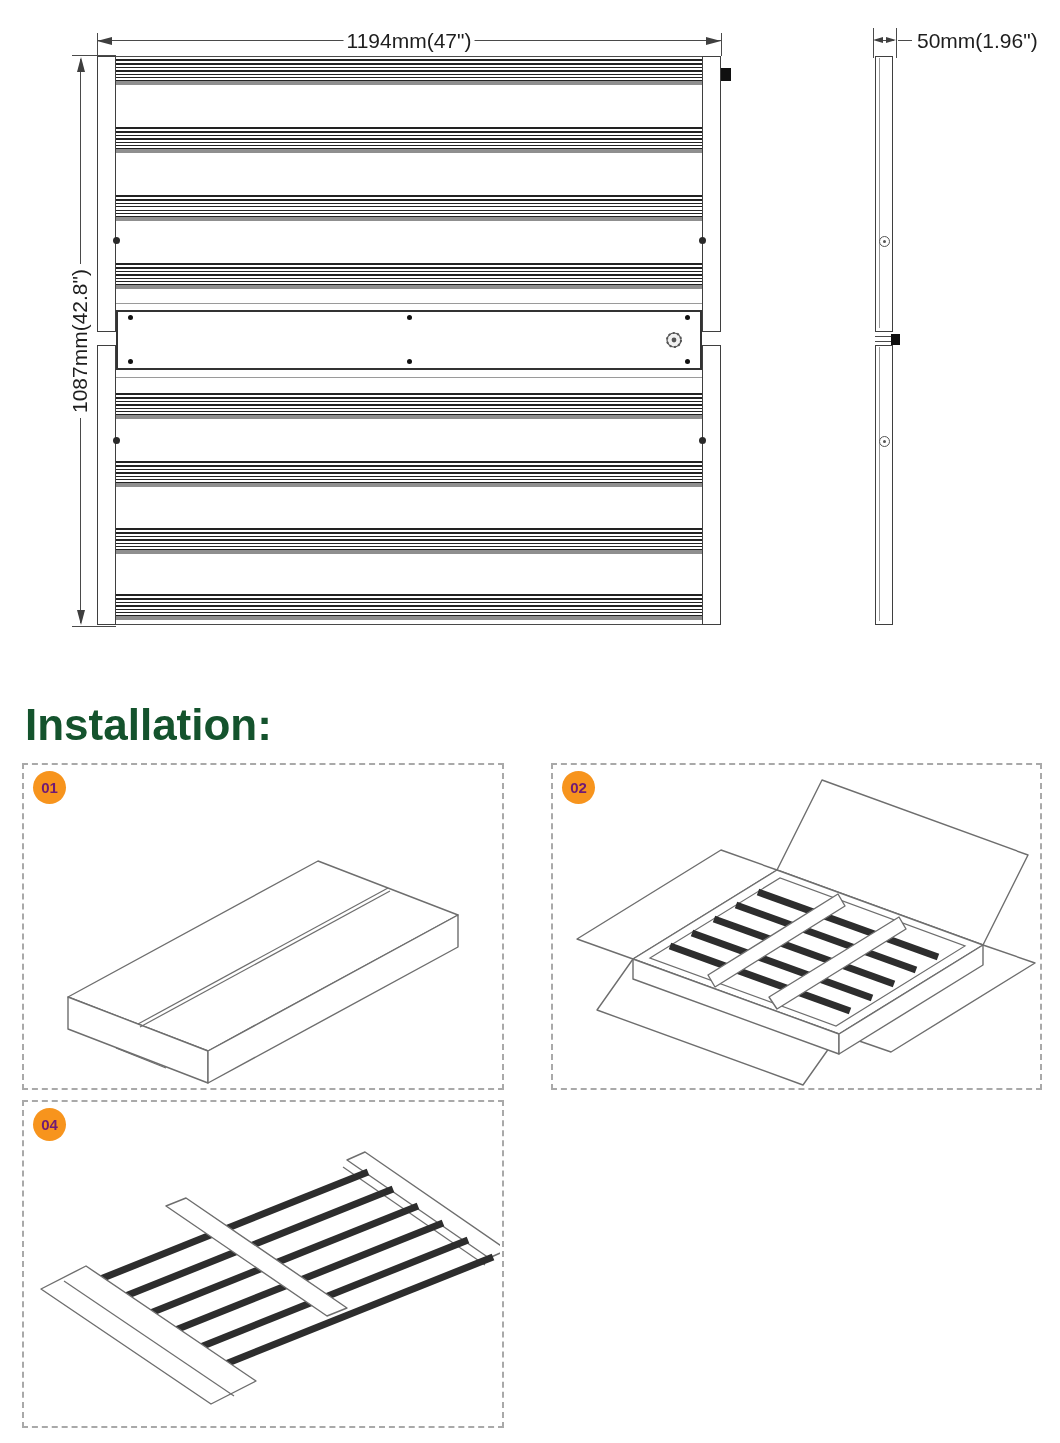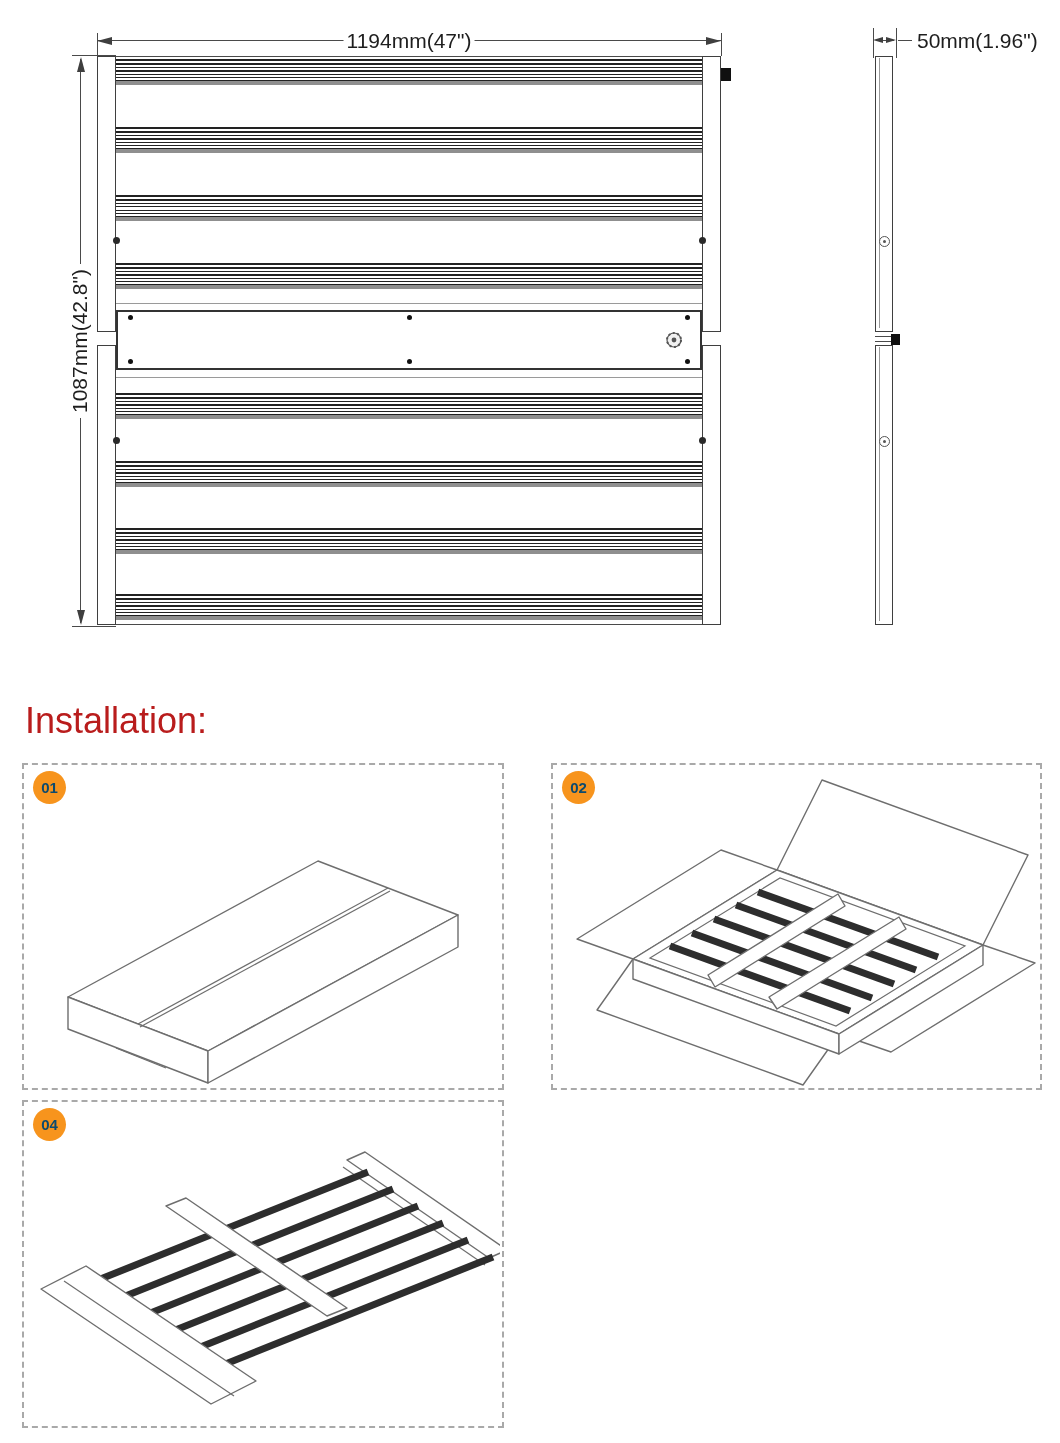--- a/index.html
+++ b/index.html
@@ -19,25 +19,25 @@
   .ah-rs{border-top:3px solid transparent;border-bottom:3px solid transparent;border-left:10px solid #3f3f3f;}
   .rail{position:absolute;width:17px;background:#fff;border:1px solid #3f3f3f;}
   .band{position:absolute;left:116px;width:586px;height:21px;
         background:repeating-linear-gradient(to bottom,#222 0 1.3px,#fff 1.3px 3.4px);
         border-top:1px solid #222;border-bottom:4px solid #8f8f8f;}
   .screw{position:absolute;width:5px;height:5px;border-radius:50%;background:#111;}
   .clip{position:absolute;width:7px;height:7px;border-radius:50%;background:#2a2a2a;}
   .nub{position:absolute;background:#101010;}
   .holering{position:absolute;width:9px;height:9px;border-radius:50%;border:1.5px solid #555;background:#fff;}
   .holedot{position:absolute;width:3px;height:3px;border-radius:50%;background:#555;}
-  .heading{position:absolute;font-size:36px;font-weight:400;color:#b91c1c;}
+  .heading{position:absolute;font-size:44px;font-weight:700;color:#14532d;}
   .panel{position:absolute;border:2px dashed #a9a9a9;background:#fff;}
   .badge{position:absolute;left:9px;top:6px;width:33px;height:33px;border-radius:50%;
          display:flex;align-items:center;justify-content:center;
-         font-size:15px;font-weight:bold;color:#0c4a6e;background:#F7941D;}
+         font-size:15px;font-weight:bold;color:#701a75;background:#F7941D;}
   .step-art{position:absolute;left:2px;top:2px;right:2px;bottom:2px;}
   .art{stroke:#6e6e6e;stroke-width:1.4;fill:#fff;stroke-linejoin:round;}
   .artline{stroke:#6e6e6e;stroke-width:1.2;fill:none;}
   .bar{stroke:#2d2d2d;stroke-width:7;}
   .bar6{stroke:#2d2d2d;stroke-width:6;}
 </style>
 </head>
 <body>
 
 <div class="canvas">

